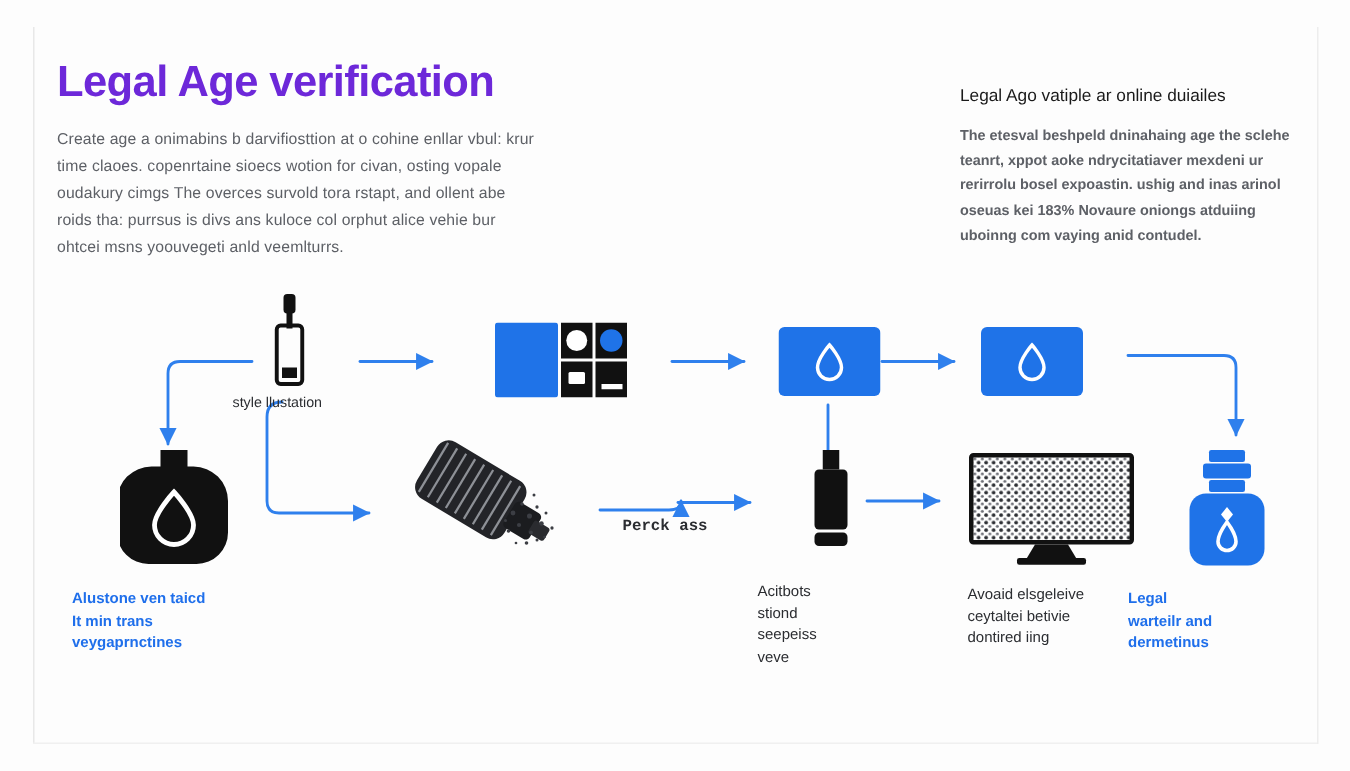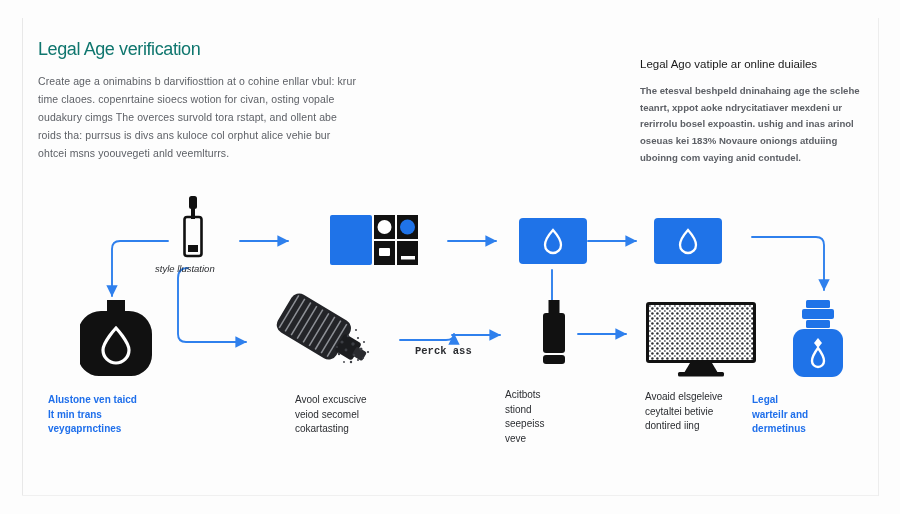--- a/index.html
+++ b/index.html
@@ -48,24 +48,24 @@
   }
 
   
   .header-left {
     position: absolute;
     left: 38px;
     top: 40px;
     width: 320px;
   }
   .main-title {
-    font-size: 18px;
-    font-weight: normal;
+    font-size: 29px;
+    font-weight: bold;
     letter-spacing: -0.4px;
-    color: #0f766e;
+    color: #6d28d9;
     margin: 0 0 12px 0;
     line-height: 1.1;
   }
   .body-copy {
     font-size: 10.5px;
     line-height: 1.72;
     color: #5d6066;
     margin: 0;
     filter: blur(0.32px);
     letter-spacing: 0.1px;
@@ -187,21 +187,21 @@
   </svg>
 
   <div class="node" style="left:178px; top:196px;">
     <svg class="icon-svg" width="30" height="62" viewBox="0 0 30 62">
       <rect x="11" y="0" width="8" height="13" rx="2.5" fill="#111"></rect>
       <rect x="13" y="11" width="4" height="12" fill="#111"></rect>
       <rect x="6.5" y="21" width="17" height="39" rx="2.6" fill="none" stroke="#111" stroke-width="2.6"></rect>
       <rect x="10" y="49" width="10" height="7" fill="#111"></rect>
     </svg>
   </div>
-  <div class="small-label" style="left:155px; top:263px;font-style:italic;">style llustation</div>
+  <div class="small-label" style="left:155px; top:263px;">style llustation</div>
 
   <div class="node" style="left:80px; top:300px;">
     <svg class="icon-svg" width="72" height="76" viewBox="0 0 72 76">
       <path d="M27 0 h18 v11 h4 a23 23 0 0 1 23 23 v21 a21 21 0 0 1 -21 21 h-32 a21 21 0 0 1 -21 -21 v-21 a23 23 0 0 1 23 -23 h6 z" fill="#111"></path>
       <path d="M36 28 C36 28 49 42 49 50 a13 13 0 0 1 -26 0 c0 -8 13 -22 13 -22 z" fill="none" stroke="#ffffff" stroke-width="3.2"></path>
     </svg>
   </div>
   <div class="caption accent" style="left:48px; top:393px; width:140px;">
     <div>Alustone ven taicd</div>
     <div>It min trans</div>
@@ -255,25 +255,20 @@
           <circle cx="83" cy="70" r="1.2"></circle>
         <circle cx="90" cy="68" r="1"></circle>
           <circle cx="76" cy="70" r="0.9"></circle>
         <circle cx="100" cy="60" r="1.1"></circle>
           <circle cx="69" cy="55" r="1"></circle>
         <circle cx="95" cy="66" r="0.9"></circle>
           <circle cx="88" cy="38" r="1"></circle>
       </g>
     </svg>
   </div>
-  <div class="caption plain" style="left:295px; top:393px; width:140px;">
-    <div>Avool excuscive</div>
-    <div>veiod secomel</div>
-    <div>cokartasting</div>
-  </div>
   <div class="small-label bold" style="left:415px; top:345px;font-family:Liberation Mono, monospace;">Perck ass</div>
 
   <div class="node" style="left:519px; top:218px;">
     <svg class="icon-svg" width="68" height="46" viewBox="0 0 68 46">
       <rect x="0" y="0" width="68" height="46" rx="4" fill="#1f73e8"></rect>
       <path d="M34 12 C34 12 42 21 42 27 a8 8 0 0 1 -16 0 c0 -6 8 -15 8 -15 z" fill="none" stroke="#fff" stroke-width="2.3"></path>
     </svg>
   </div>
 
   <div class="node" style="left:541px; top:300px;">

